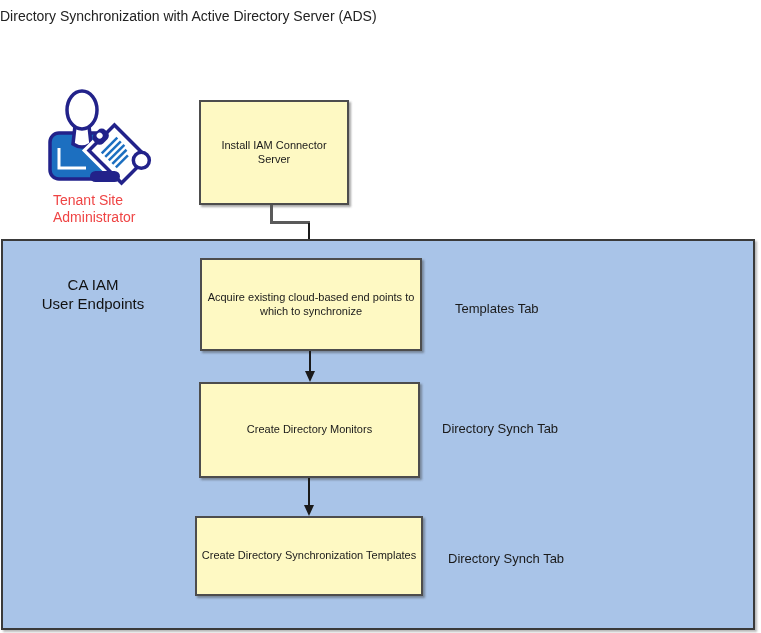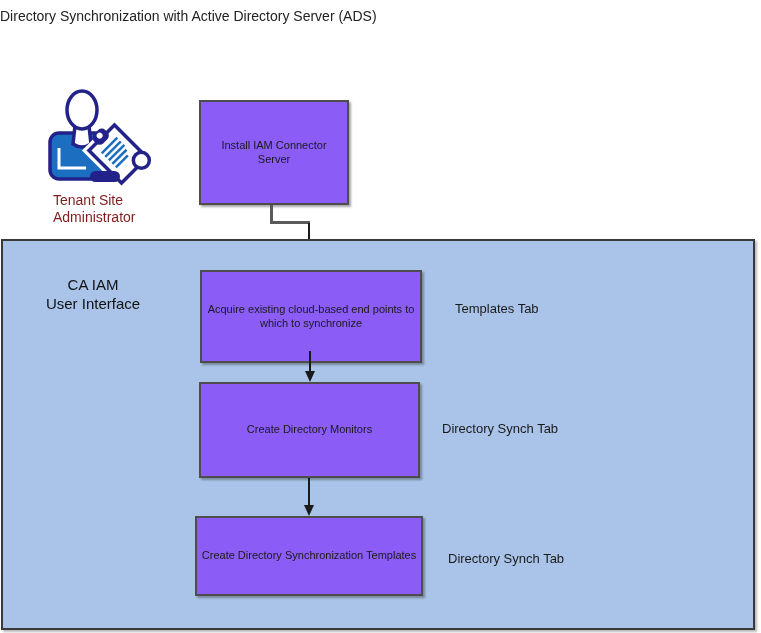--- a/index.html
+++ b/index.html
@@ -13,34 +13,34 @@
     overflow: hidden;
   }
   .title {
     position: absolute;
     top: 8px; left: 0; width: 100%;
     font-size: 14px;
     color: #222222;
   }
   .flow-box {
     position: absolute;
-    background: #8b5cf6;
+    background: #fef9c3;
     border: 2px solid #4d4d4d;
     box-shadow: 1.5px 1.5px 2px rgba(60,60,60,0.45);
     display: flex;
     align-items: center;
     justify-content: center;
     text-align: center;
     font-size: 11px;
     line-height: 1.25;
     box-sizing: border-box;
     color: #1a1a1a;
   }
   .box-install   { left: 199px; top: 100px; width: 150px; height: 105px; padding: 2px 14px; }
-  .box-acquire   { left: 200px; top: 258px; width: 222px; height: 93px;  padding: 2px 4px; margin-top: 12px; }
+  .box-acquire   { left: 200px; top: 258px; width: 222px; height: 93px;  padding: 2px 4px; }
   .box-monitors  { left: 199px; top: 382px; width: 221px; height: 96px;  padding: 6px 10px; }
   .box-templates { left: 195px; top: 516px; width: 228px; height: 80px;  padding: 2px 4px; }
 
   .container-box {
     position: absolute;
     left: 1px; top: 239px;
     width: 754px; height: 391px;
     background: #a9c4e8;
     border: 2px solid #3a3a3a;
     box-sizing: border-box;
@@ -53,21 +53,21 @@
     text-align: center;
     font-size: 15px;
     line-height: 1.25;
     color: #111111;
   }
   .actor-label {
     position: absolute;
     left: 53px; top: 192px;
     font-size: 14px;
     line-height: 1.18;
-    color: #7f1d1d;
+    color: #ef4444;
   }
   .tab-label {
     position: absolute;
     font-size: 13px;
     color: #1a1a1a;
     white-space: nowrap;
   }
   .lbl-endpoints  { left: 455px; top: 301px; }
   .lbl-dirsynch1  { left: 442px; top: 421px; }
   .lbl-dirsynch2  { left: 448px; top: 551px; }
@@ -127,21 +127,21 @@
   </div>
 
   <div class="seg seg-gray" style="left:270px; top:205px; width:3px;  height:19px;"></div>
   <div class="seg seg-gray" style="left:270px; top:221px; width:40px; height:3px;"></div>
   <div class="seg seg-black" style="left:308px; top:223px; width:2px;  height:24px;"></div>
   <div class="arrowhead" style="left:304px; top:246px;"></div>
 
   <div class="container-box"></div>
   <div class="container-label">
     <div>CA IAM</div>
-    <div>User Interface</div>
+    <div>User Endpoints</div>
   </div>
 
   <div class="flow-box box-acquire">
     <span>Acquire existing cloud-based end points to which to synchronize</span>
   </div>
   <div class="tab-label lbl-endpoints">Templates Tab</div>
 
   <div class="seg seg-black" style="left:309px; top:351px; width:2px; height:21px;"></div>
   <div class="arrowhead" style="left:305px; top:371px;"></div>
 

